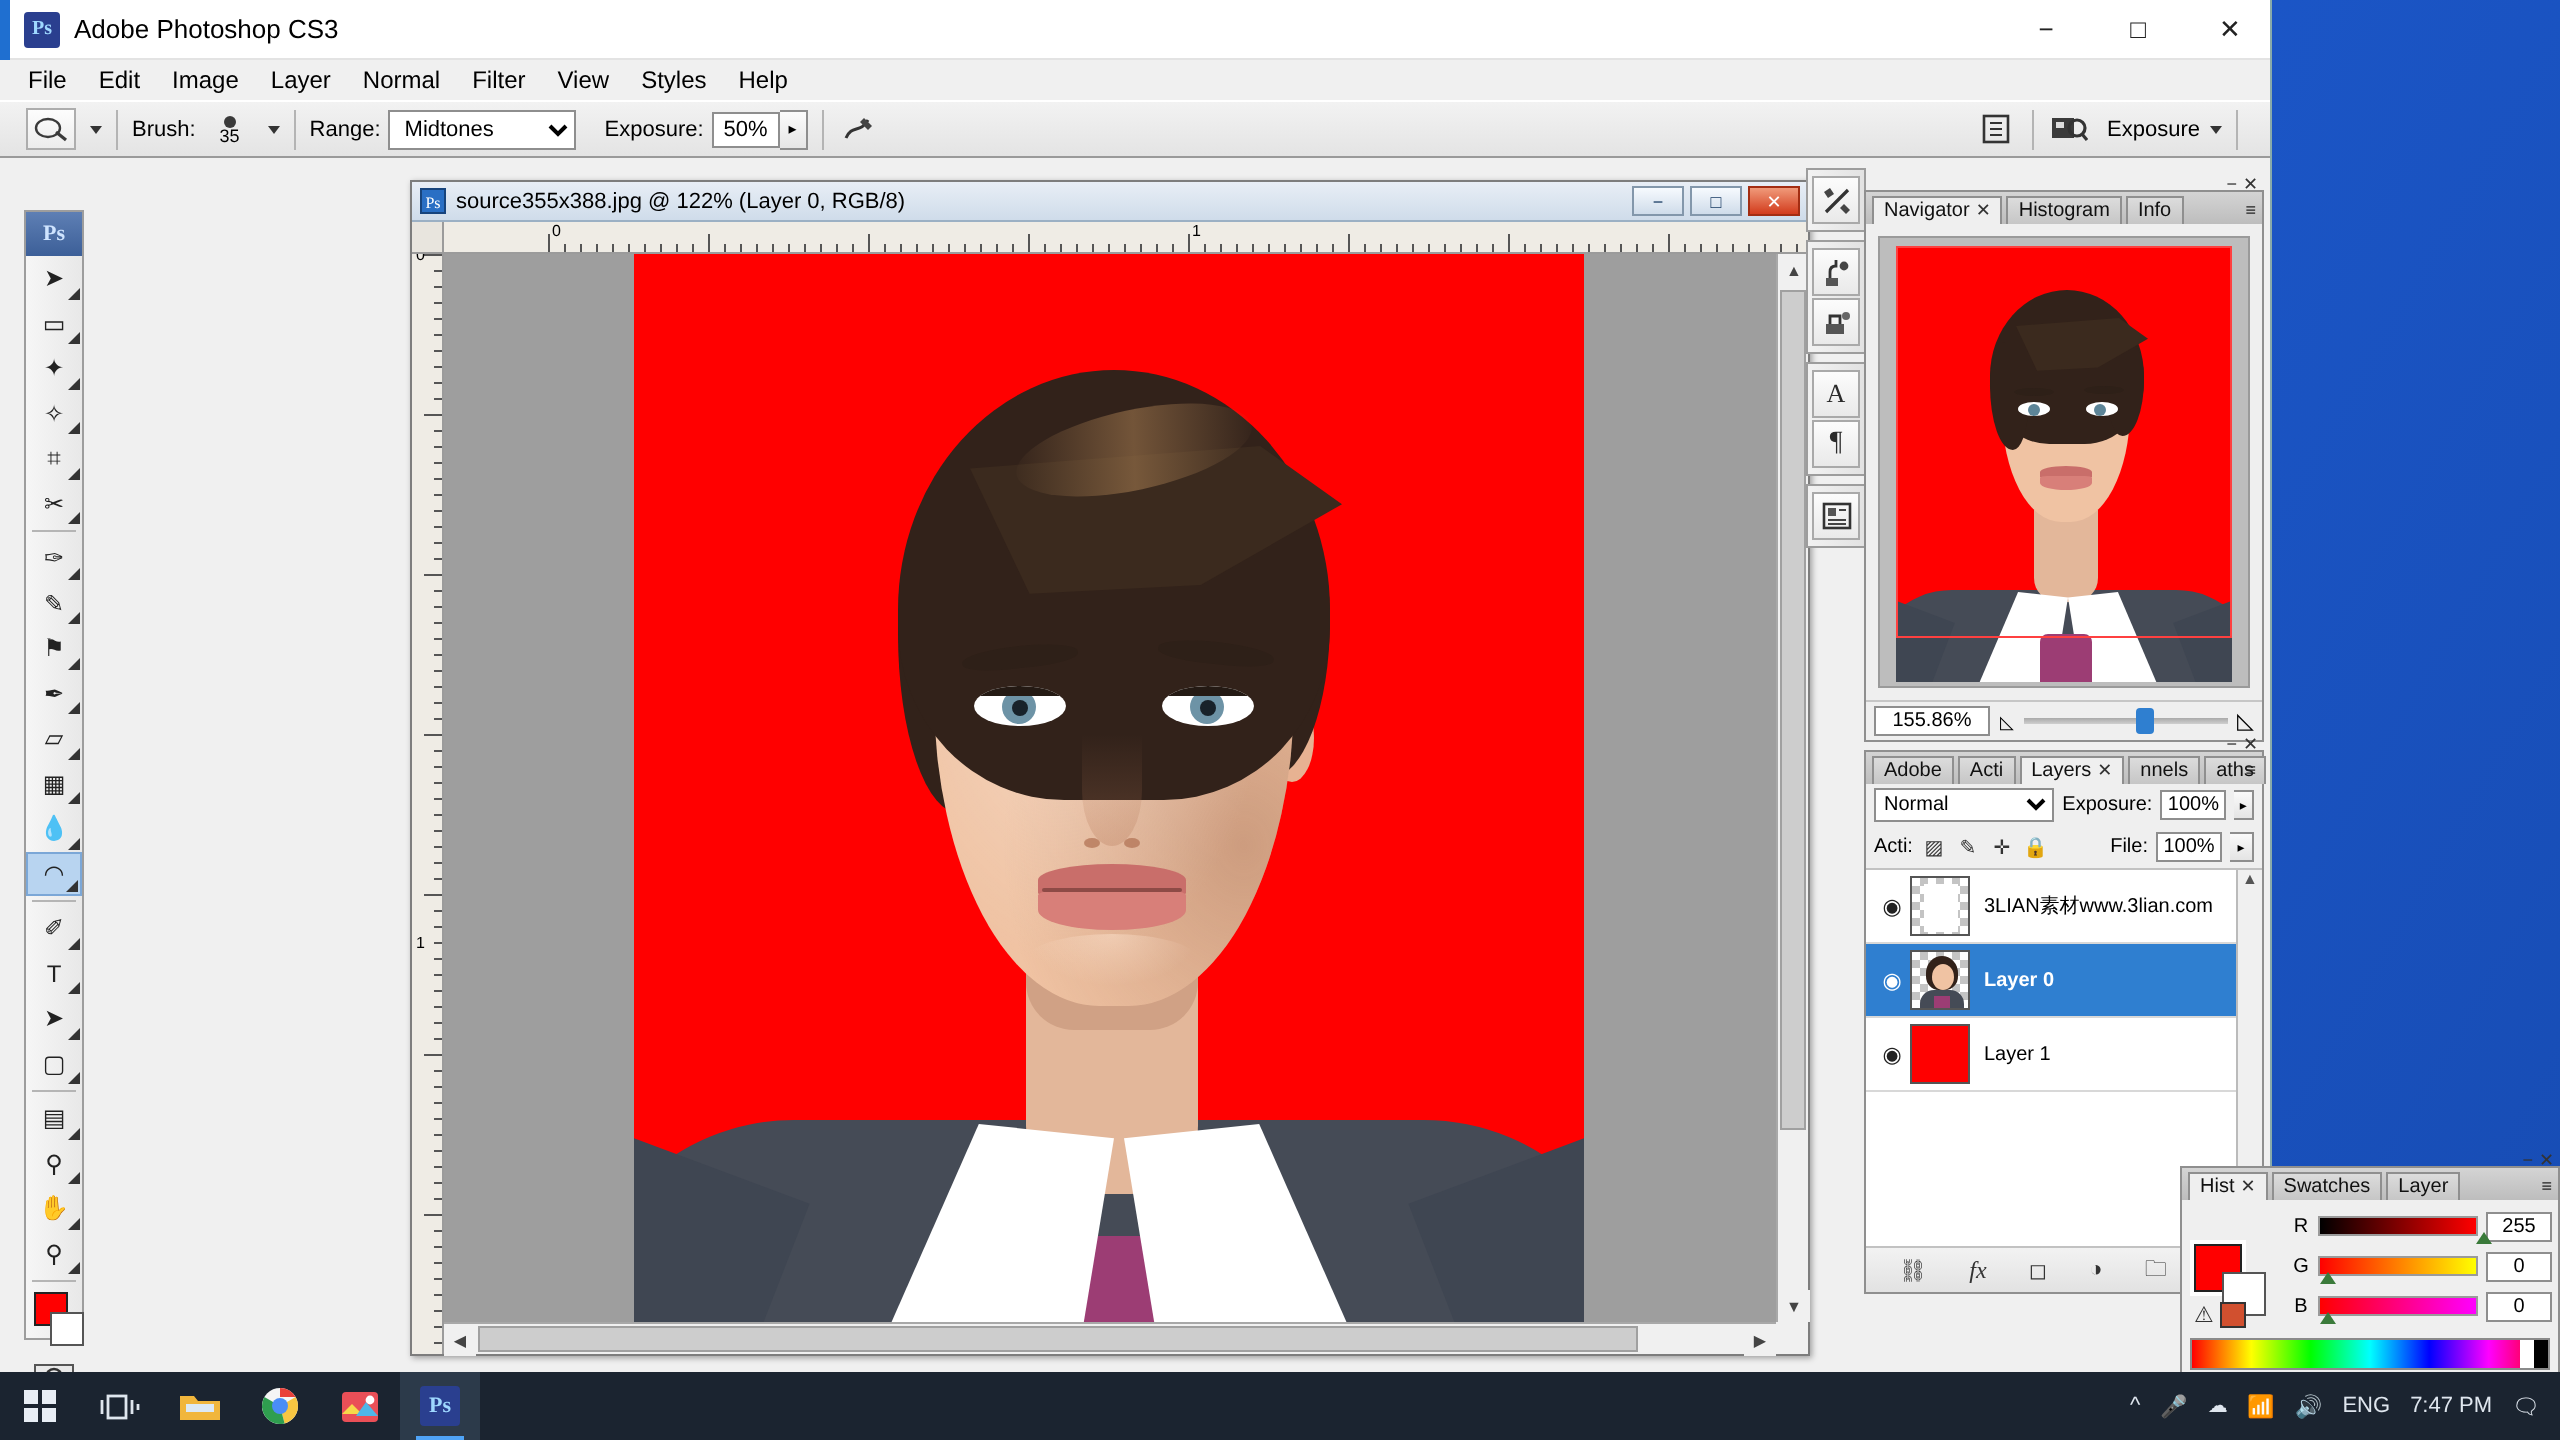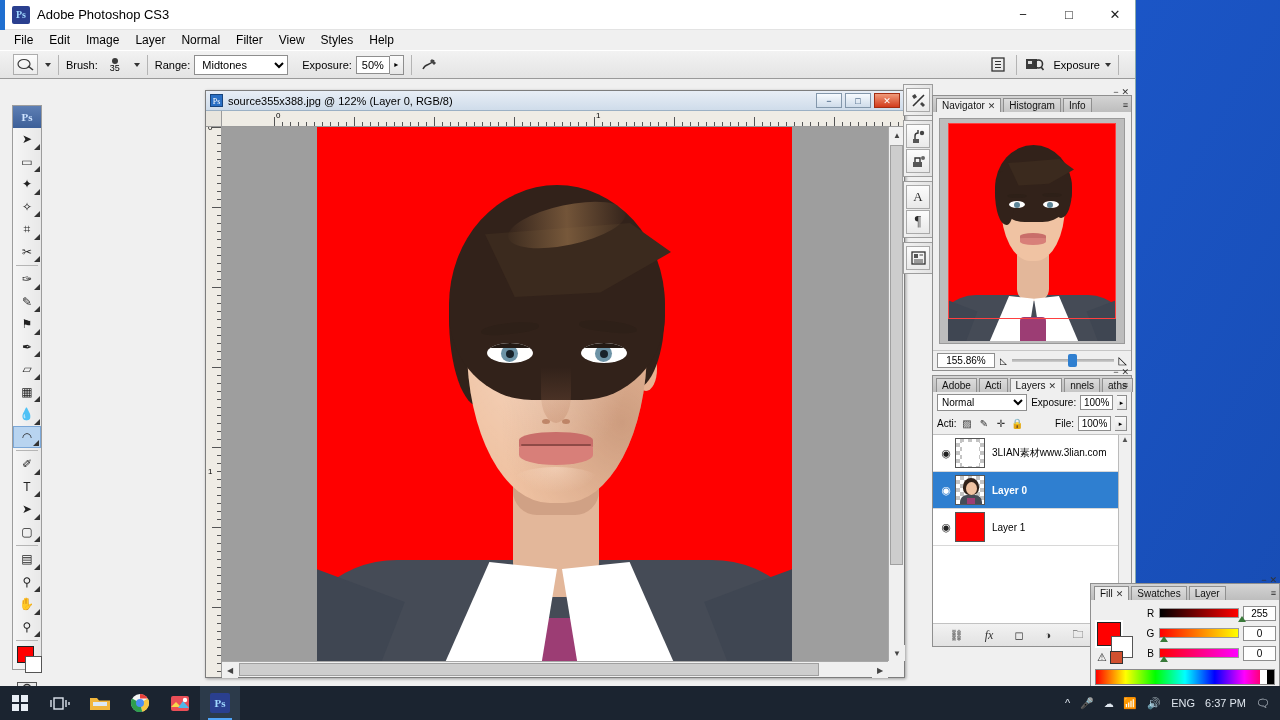--- a/index.html
+++ b/index.html
@@ -735,21 +735,21 @@
           <span>🗀</span>
           <span>❑</span>
         </div>
     </div>
 
   </div>
 </div>
 
 <div id="colorpanel">
   <div class="panel-tabs" id="col-tabs">
-    <div class="ptab active"><span>Fill</span><span class="x">✕</span></div>
+    <div class="ptab active"><span>Hist</span><span class="x">✕</span></div>
       <div class="ptab"><span>Swatches</span></div>
       <div class="ptab"><span>Layer</span></div>
       <div class="panel-btns">
       <span>−</span>
       <span>✕</span>
     </div>
     <span class="panel-menu">≡</span>
   </div>
   <div style="position:relative; padding-left:52px; padding-top:3px; padding-bottom:3px;">
     <div id="cp-swatches">
@@ -831,16 +831,16 @@
     <div style="width:20px;height:20px;background:#2a3f8f;border-radius:2px;color:#9fd8ff;font-size:11px;font-weight:bold;text-align:center;line-height:20px;font-family:'Liberation Serif',serif">Ps</div>
   </div>
 
   <div id="tray">
     <span>^</span>
     <span>🎤</span>
     <span style="font-size:10px">☁</span>
     <span>📶</span>
     <span>🔊</span>
     <span>ENG</span>
-    <span>6:37 PM</span>
+    <span>7:47 PM</span>
     <span>🗨</span>
   </div>
 </div>
 
 </body></html>

